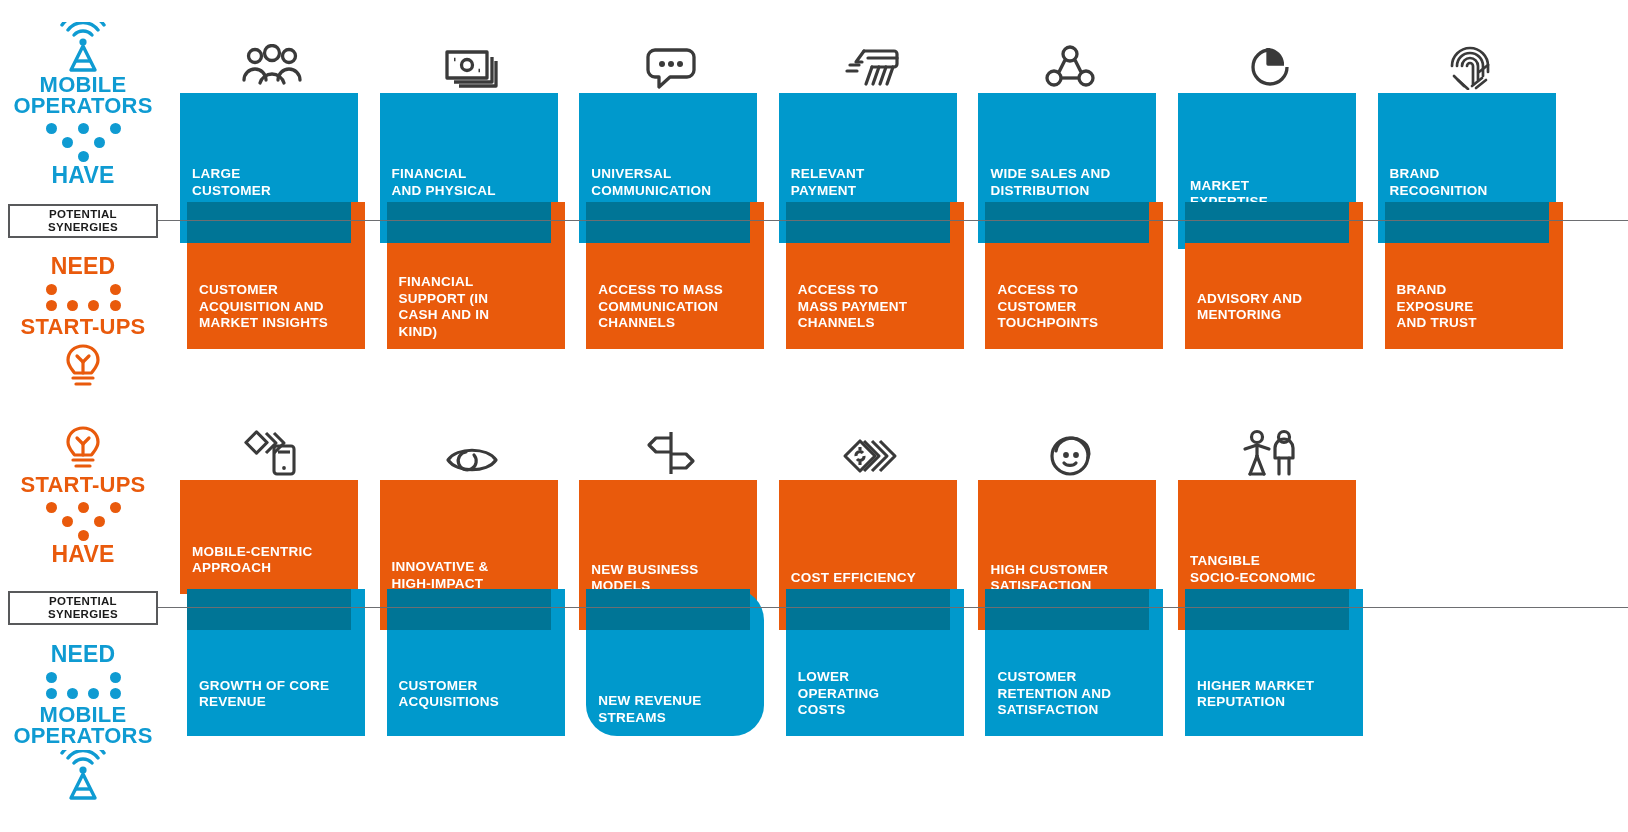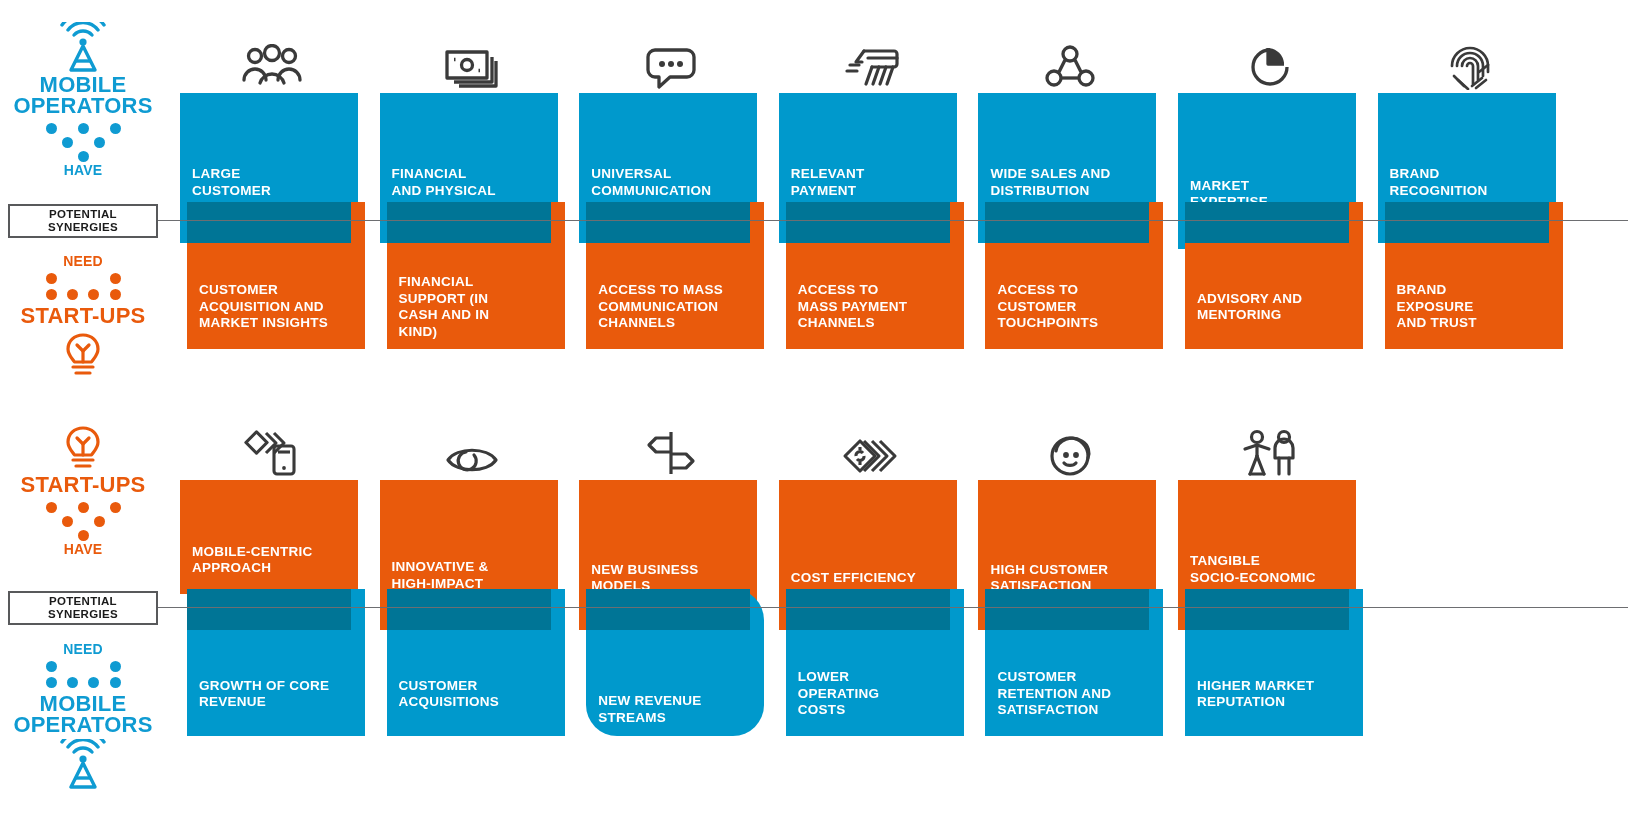--- a/index.html
+++ b/index.html
@@ -12,21 +12,21 @@
 
   .stage { position:absolute; left:0; top:0; width:1628px; height:832px; }
 
   
   .legend { position:absolute; width:166px; left:0; text-align:center; }
   .legend .lg-title {
     font-size:22px; font-weight:bold; line-height:21px;
     letter-spacing:0.2px; text-transform:uppercase;
   }
   .legend .lg-word {
-    font-size:14px; font-weight:bold; letter-spacing:0.2px;
+    font-size:23px; font-weight:bold; letter-spacing:0.2px;
     text-transform:uppercase;
   }
   .blue-t { color:#0F9BD2; }
   .orange-t { color:#E95A0C; }
 
   
   .dots { position:relative; height:40px; width:110px; margin:4px auto 2px; }
   .dots i { position:absolute; width:11px; height:11px; border-radius:50%; display:block; }
   .dots.blue i { background:#0F9BD2; }
   .dots.orange i { background:#E95A0C; }

